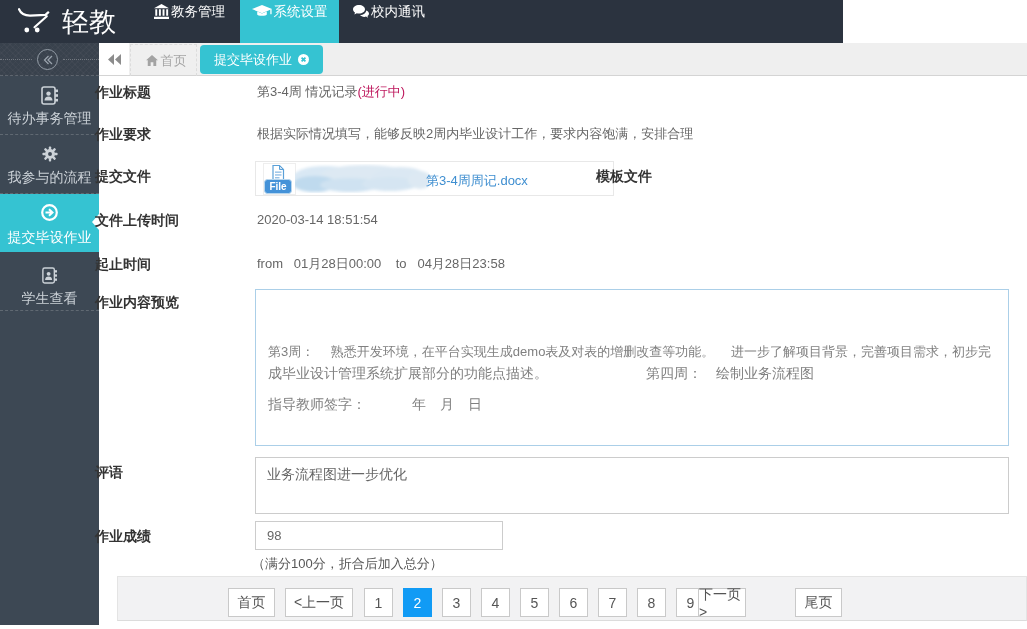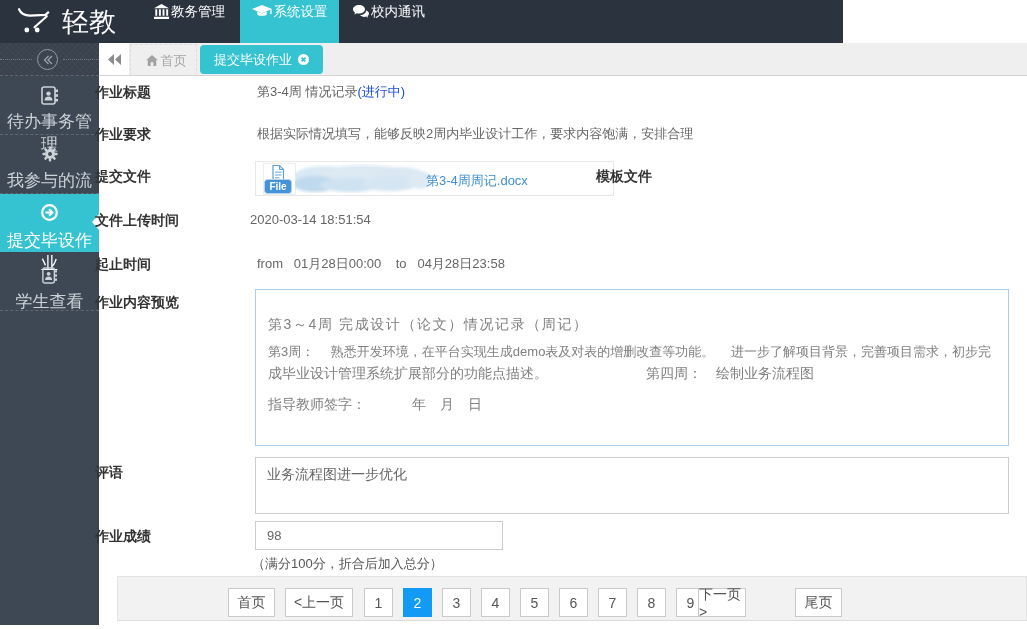--- a/index.html
+++ b/index.html
@@ -9,36 +9,36 @@
 #topbar{position:absolute;left:0;top:0;width:843px;height:43px;background:#2b333f}
 #brand{position:absolute;left:62px;top:4px;font-size:27px;color:#fff}
 .navitem{position:absolute;top:0;height:43px;display:flex;align-items:center;color:#fff;font-size:13.5px;padding-bottom:20px}
 .navitem svg{margin-right:2px}
 #nav2{background:#35c3d2}
 
 #sidebar{position:absolute;left:0;top:43px;width:99px;height:582px;background:#3d4854}
 #collapse{position:absolute;left:0;top:0;width:99px;height:33px;background:#39424d;background-image:repeating-linear-gradient(45deg,rgba(255,255,255,.022) 0 1px,transparent 1px 4px),repeating-linear-gradient(-45deg,rgba(255,255,255,.022) 0 1px,transparent 1px 4px);border-bottom:1px dashed rgba(255,255,255,.18)}
 #collapse .dot{position:absolute;top:16px;border-top:1px dotted rgba(255,255,255,.28)}
 #ccirc{position:absolute;left:37px;top:6px;width:21px;height:21px;border:1px solid #949da7;border-radius:50%;display:flex;align-items:center;justify-content:center}
-.sitem{position:absolute;left:0;width:99px;height:59px;text-align:center;color:#ccd2d8;font-size:17px;border-bottom:1px dashed rgba(255,255,255,.18)}
+.sitem{position:absolute;left:0;width:99px;height:59px;text-align:center;color:#ccd2d8;font-size:14px;border-bottom:1px dashed rgba(255,255,255,.18)}
 .sitem .ic{margin-top:9px;height:20px;display:flex;justify-content:center;align-items:center}
 .sitem .tx{margin-top:5px}
 .sitem.active{background:#35c3d2;color:#fff;border-bottom:none}
 .sitem.active .notch{position:absolute;right:0;top:20px;width:0;height:0;border-top:8px solid transparent;border-bottom:8px solid transparent;border-right:7px solid #fff}
 
 #tabbar{position:absolute;left:99px;top:43px;width:928px;height:33px;background:#efefef;border-bottom:1px solid #d4d4d4}
 #backbox{position:absolute;left:0;top:0;width:30px;height:32px;background:#fff;display:flex;align-items:center;justify-content:center}
 #hometab{position:absolute;left:31px;top:1px;width:67px;height:32px;display:flex;align-items:center;justify-content:center;padding-left:5px;color:#a5a5a5;font-size:13px;border:1px dashed #dcdcdc;border-bottom:none}
 #hometab svg{margin-right:3px}
 #activetab{position:absolute;left:101px;top:2px;width:123px;height:29px;background:#35c3d2;border-radius:4px;color:#fff;font-size:13px;display:flex;align-items:center;justify-content:center}
 #activetab svg{margin-left:6px}
 
 .lbl{position:absolute;left:95px;width:150px;text-align:left;font-weight:bold;color:#333;font-size:14px;line-height:16px}
 .val{position:absolute;color:#666;font-size:13px;line-height:16px}
-.green{color:#1d4ed8}
+.green{color:#be185d}
 #filebox{position:absolute;left:255px;top:161px;width:359px;height:35px;border:1px solid #e8e8e8}
 #fileicon{position:absolute;left:7px;top:1px;width:33px;height:32px}
 #smudge{position:absolute;left:39px;top:2px;width:134px;height:29px}
 #filelink{position:absolute;left:170px;top:10px;color:#3e8ed0;font-size:13px}
 #bigbox{position:absolute;left:255px;top:289px;width:754px;height:157px;border:1px solid #abcfe8;overflow:hidden}
 .bl{position:absolute;left:12px;white-space:pre;color:#808080;font-size:14px;line-height:15px}
 #commentbox{position:absolute;left:255px;top:457px;width:754px;height:57px;border:1px solid #ccc;color:#666;font-size:14px;padding:8px 11px}
 #scorebox{position:absolute;left:255px;top:521px;width:248px;height:29px;border:1px solid #ccc;color:#666;font-size:13px;line-height:27px;padding-left:11px}
 #hint{position:absolute;left:252px;top:555px;color:#555;font-size:13px}
 
@@ -200,28 +200,27 @@
       <ellipse cx="55" cy="21" rx="30" ry="7" fill="#cfe2f1"></ellipse>
       <ellipse cx="95" cy="20" rx="28" ry="7" fill="#d5e5f2"></ellipse>
       <ellipse cx="125" cy="16" rx="12" ry="9" fill="#dde9f3"></ellipse>
     </g>
   </svg>
   <div id="filelink">第3-4周周记.docx</div>
 </div>
 <div class="lbl" style="left:596px;top:168px">模板文件</div>
 
 <div class="lbl" style="top:212px">文件上传时间</div>
-<div class="val" style="left:250px;top:212px">2020-03-14 18:51:54</div>
+<div class="val" style="left:257px;top:212px">2020-03-14 18:51:54</div>
 
 <div class="lbl" style="top:256px">起止时间</div>
 <div class="val" style="left:257px;top:256px">from&nbsp;&nbsp;&nbsp;01月28日00:00&nbsp;&nbsp;&nbsp;&nbsp;to&nbsp;&nbsp;&nbsp;04月28日23:58</div>
 
 <div class="lbl" style="top:294px">作业内容预览</div>
 <div id="bigbox">
-  <div class="bl" style="top:27px;letter-spacing:1.6px">第3～4周 完成设计（论文）情况记录（周记）</div>
   <div class="bl" style="top:54px;font-size:13px">第3周：　&nbsp;熟悉开发环境，在平台实现生成demo表及对表的增删改查等功能。　&nbsp;进一步了解项目背景，完善项目需求，初步完</div>
   <div class="bl" style="top:76px">成毕业设计管理系统扩展部分的功能点描述。　　　　　　　第四周：　绘制业务流程图</div>
   <div class="bl" style="top:107px">指导教师签字：　　　&nbsp;年　月　日</div>
 </div>
 
 <div class="lbl" style="top:464px">评语</div>
 <div id="commentbox">业务流程图进一步优化</div>
 
 <div class="lbl" style="top:528px">作业成绩</div>
 <div id="scorebox">98</div>

